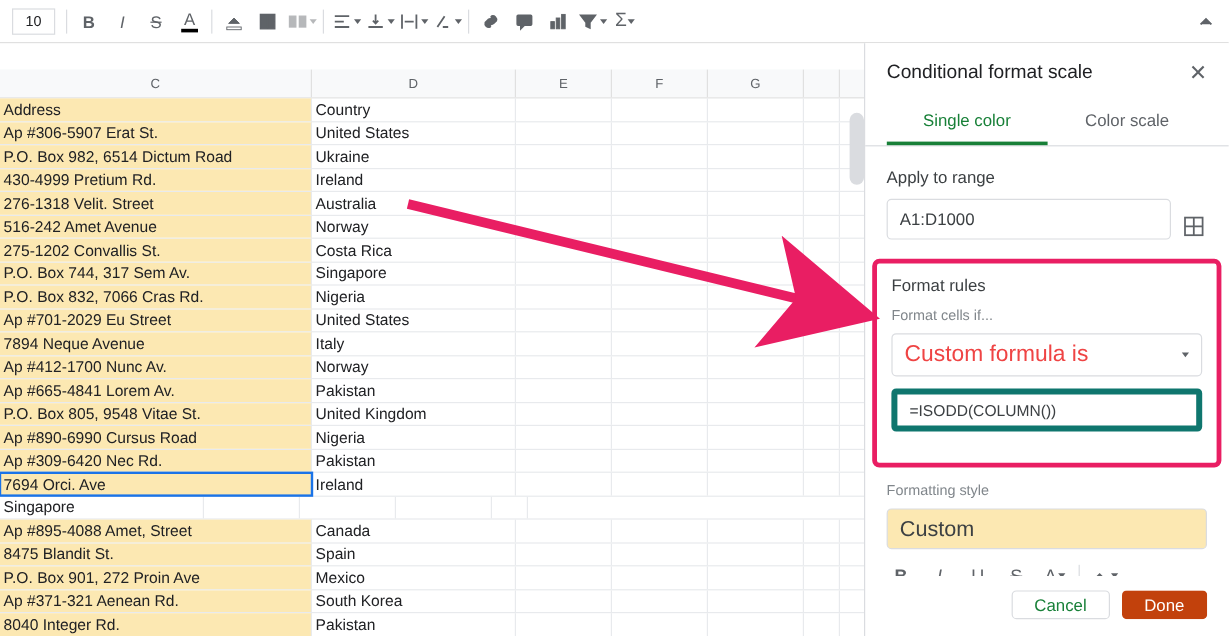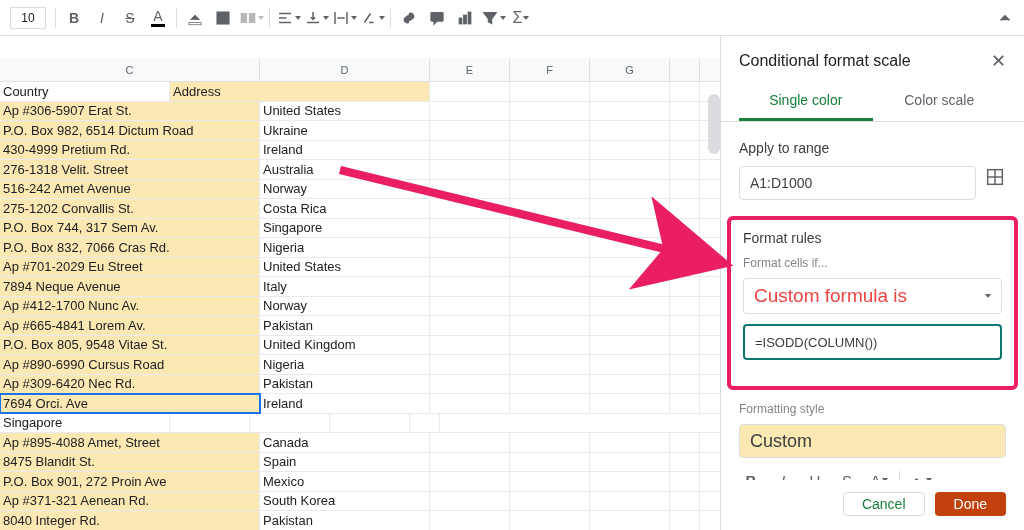--- a/index.html
+++ b/index.html
@@ -174,21 +174,21 @@
   color: #3c4043;
   margin: 4px 0 10px 0;
 }
 .subtle-label {
   font-size: 12px;
   color: #80868b;
   margin: 6px 0 8px 0;
 }
 .range-row {
   display: flex;
-  align-items: flex-start;
+  align-items: flex-end;
   gap: 8px;
   margin-bottom: 16px;
 }
 .range-input {
   flex: 1;
   border: 1px solid #dadce0;
   border-radius: 4px;
   height: 34px;
   padding: 0 10px;
   font-size: 14px;
@@ -211,21 +211,21 @@
   padding: 0 10px;
   display: flex;
   align-items: center;
   justify-content: space-between;
   font-size: 19px;
   color: #ef4444;
   margin-bottom: 10px;
   background: #fff;
 }
 .formula-input {
-  border: 2px solid #0f766e;
+  border: 5px solid #0f766e;
   border-radius: 4px;
   height: 36px;
   padding: 0 10px;
   font-size: 13px;
   color: #3c4043;
   display: flex;
   align-items: center;
   background: #fff;
 }
 .style-preview {
@@ -403,22 +403,22 @@
     <div class="col-headers">
       <div class="col-header col-C" style="background:#f8f9fa">C</div>
       <div class="col-header col-D">D</div>
       <div class="col-header col-E">E</div>
       <div class="col-header col-F">F</div>
       <div class="col-header col-G">G</div>
       <div class="col-header col-extra"></div>
     </div>
     <div class="grid-body" id="grid-body">
         <div class="grid-row">
+          <div class="cell col-C">Address</div>
           <div class="cell col-D">Country</div>
-          <div class="cell col-C">Address</div>
           <div class="cell col-E"></div>
           <div class="cell col-F"></div>
           <div class="cell col-G"></div>
           <div class="cell col-extra"></div>
         </div>
         <div class="grid-row">
           <div class="cell col-C">Ap #306-5907 Erat St.</div>
           <div class="cell col-D">United States</div>
           <div class="cell col-E"></div>
           <div class="cell col-F"></div>

